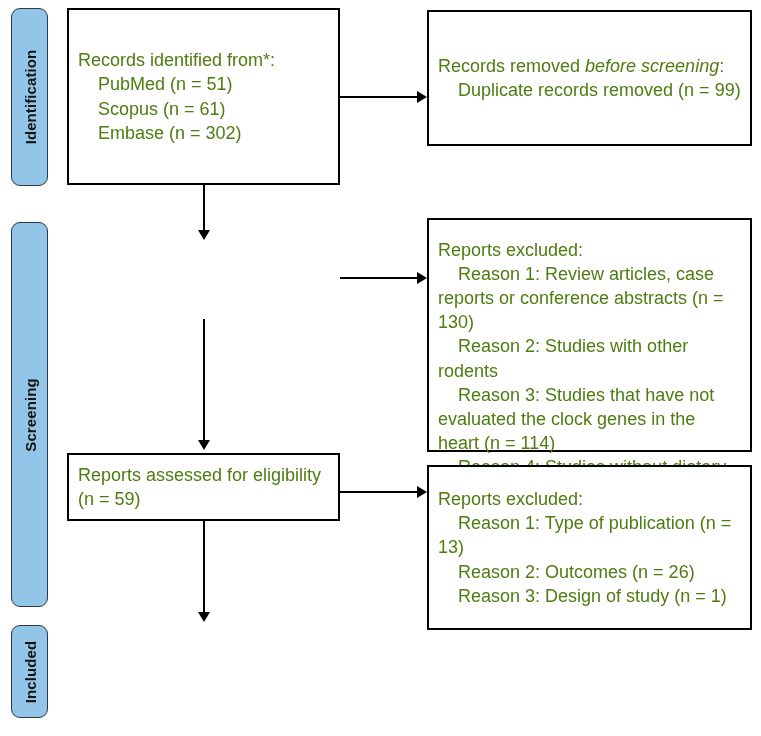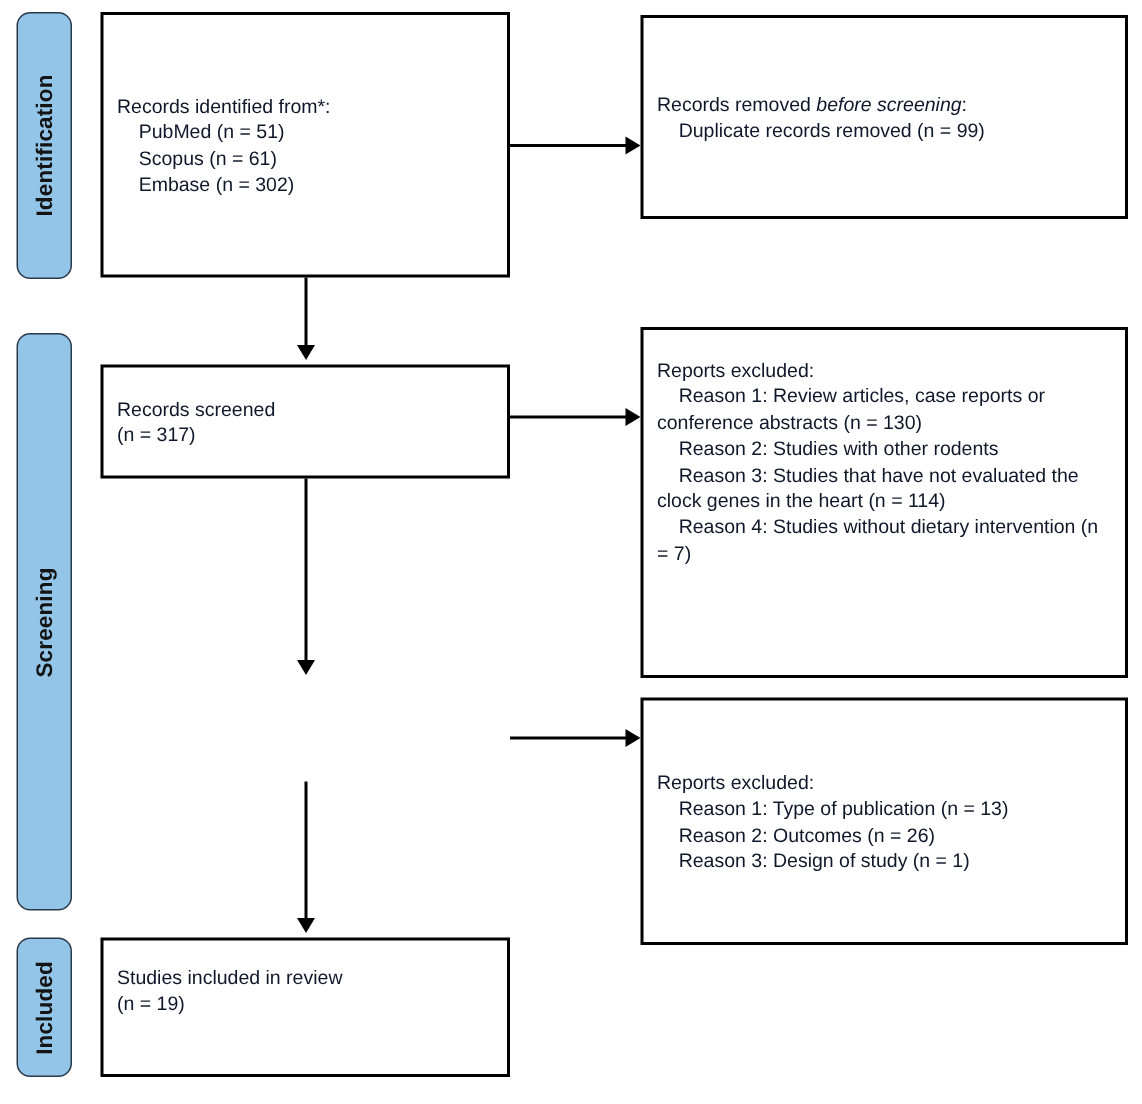--- a/index.html
+++ b/index.html
@@ -38,23 +38,23 @@
   .node {
     position: absolute;
     background: #ffffff;
     border: 2px solid #000000;
     box-sizing: border-box;
     display: flex;
     flex-direction: column;
     justify-content: center;
   }
   .node .node-text {
-    font-size: 13px;
+    font-size: 18px;
     line-height: 1.34;
-    color: #0f172a;
+    color: #4d7c0f;
     padding: 0 9px;
     white-space: pre-wrap;
   }
   .node.valign-top .node-text { }
   .ital { font-style: italic; }
 
   
   .conn {
     position: absolute;
     background: #000000;
@@ -100,45 +100,41 @@
     PubMed (n = 51)
     Scopus (n = 61)
     Embase (n = 302)</div>
   </div>
 
   <div class="node" style="left:427px; top:10px; width:325px; height:136px;">
     <div class="node-text"><span>Records removed </span><span class="ital">before screening</span><span>:
     Duplicate records removed (n = 99)</span></div>
   </div>
 
-  <div class="node" style="left:67px; top:243px; width:273px; height:76px;">
-    <div class="node-text">Records screened
-(n = 317)</div>
-  </div>
 
   <div class="node valign-top" style="left:427px; top:218px; width:325px; height:234px; justify-content:flex-start; padding-top:18px;">
     <div class="node-text">Reports excluded:
     Reason 1: Review articles, case reports or conference abstracts (n = 130)
     Reason 2: Studies with other rodents
     Reason 3: Studies that have not evaluated the clock genes in the heart (n = 114)
     Reason 4: Studies without dietary intervention (n = 7)</div>
   </div>
 
+  <div class="node" style="left:67px; top:453px; width:273px; height:68px;">
+    <div class="node-text">Reports assessed for eligibility
+(n = 59)</div>
+  </div>
 
   <div class="node" style="left:427px; top:465px; width:325px; height:165px;">
     <div class="node-text">Reports excluded:
     Reason 1: Type of publication (n = 13)
     Reason 2: Outcomes (n = 26)
     Reason 3: Design of study (n = 1)</div>
   </div>
 
-  <div class="node valign-top" style="left:67px; top:625px; width:273px; height:93px; justify-content:flex-start; padding-top:16px;">
-    <div class="node-text">Studies included in review
-(n = 19)</div>
-  </div>
 
   <div class="conn h" style="left:340px; top:96px; width:78px;"></div>
   <div class="arrow-right" style="left:417px; top:91px;"></div>
 
   <div class="conn v" style="left:203px; top:185px; width:2px; height:45px;"></div>
   <div class="arrow-down" style="left:198px; top:230px;"></div>
 
   <div class="conn h" style="left:340px; top:277px; width:78px;"></div>
   <div class="arrow-right" style="left:417px; top:272px;"></div>
 

